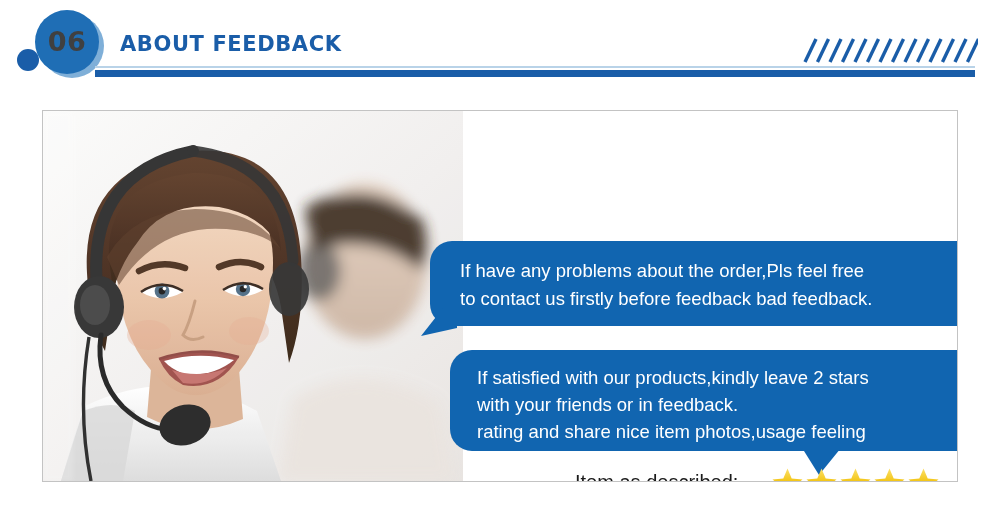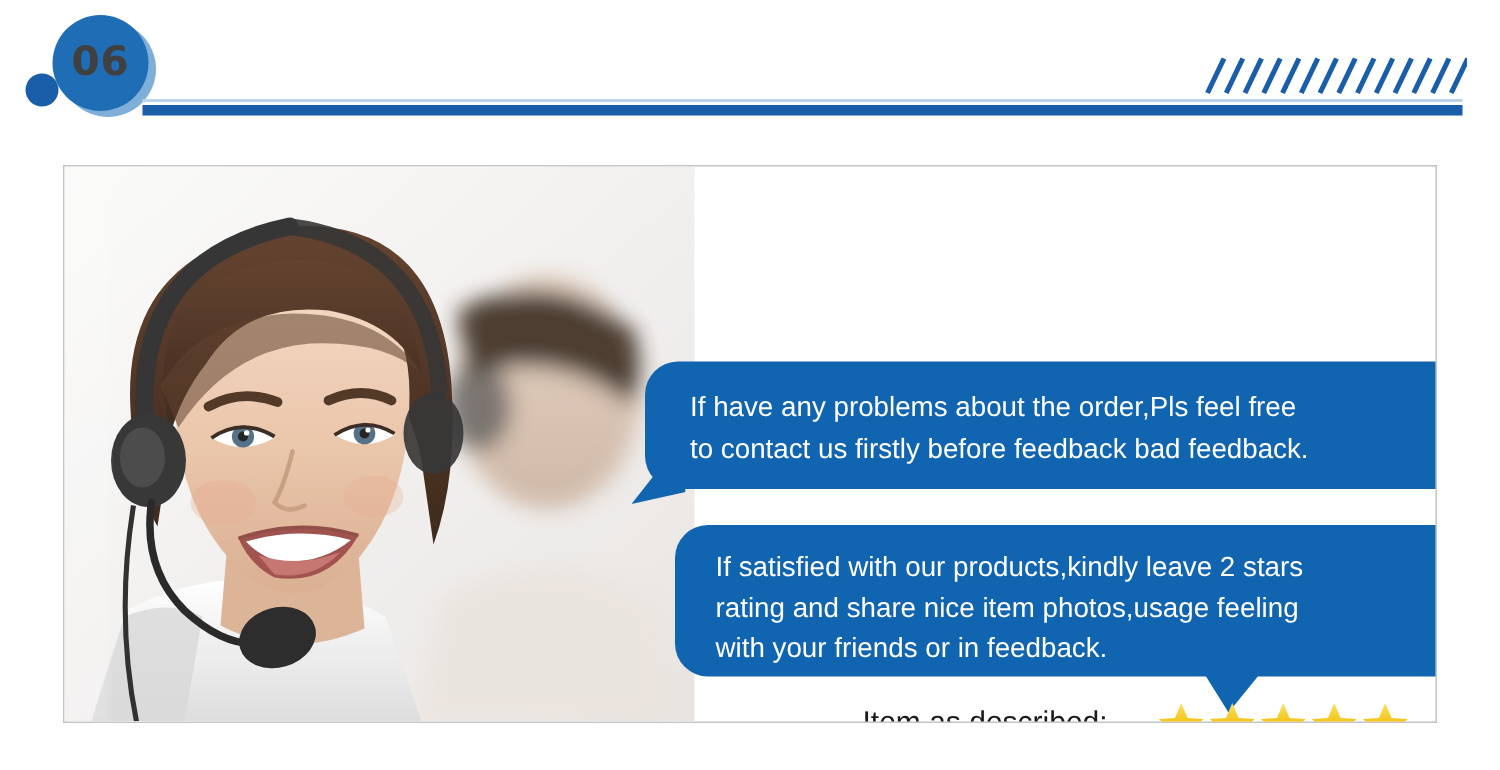--- a/index.html
+++ b/index.html
@@ -164,20 +164,21 @@
 </head>
 <body>
 
 <div id="header">
 
   <div id="badge-dot"></div>
   <div id="badge-shadow"></div>
   <div id="badge-circle"></div>
   <div id="badge-number">06</div>
 
+  <div id="header-title">ABOUT FEEDBACK</div>
 
   <div id="rule-thin"></div>
   <div id="rule-thick"></div>
 
   <svg id="slashes" viewBox="0 0 175 27" width="175" height="27">
     <g stroke="#1A5DA8" stroke-width="3.4" fill="none">
       <line x1="2" y1="26" x2="13" y2="3"></line>
       <line x1="14.5" y1="26" x2="25.5" y2="3"></line>
       <line x1="27" y1="26" x2="38" y2="3"></line>
       <line x1="39.5" y1="26" x2="50.5" y2="3"></line>
@@ -303,22 +304,22 @@
   <div class="bubble" id="bubble-1">
     <div>If have any problems about the order,Pls feel free</div>
     <div>to contact us firstly before feedback bad feedback.</div>
   </div>
   <svg id="bubble-1-tail" viewBox="0 0 36 40" width="36" height="40">
     <path d="M36 0 L36 32 L0 40 L22 12 Z" fill="#1165B0"></path>
   </svg>
 
   <div class="bubble" id="bubble-2">
     <div>If satisfied with our products,kindly leave 2 stars</div>
+    <div>with your friends or in feedback.</div>
     <div>rating and share nice item photos,usage feeling</div>
-    <div>with your friends or in feedback.</div>
   </div>
   <svg id="bubble-2-tail" viewBox="0 0 46 32" width="46" height="32">
     <path d="M0 0 L46 0 L20 32 Z" fill="#1165B0"></path>
   </svg>
 
   <div id="ratings">
 
     <div class="rating-row">
       <div class="rating-label">Item as described:</div>
       <div class="stars">

